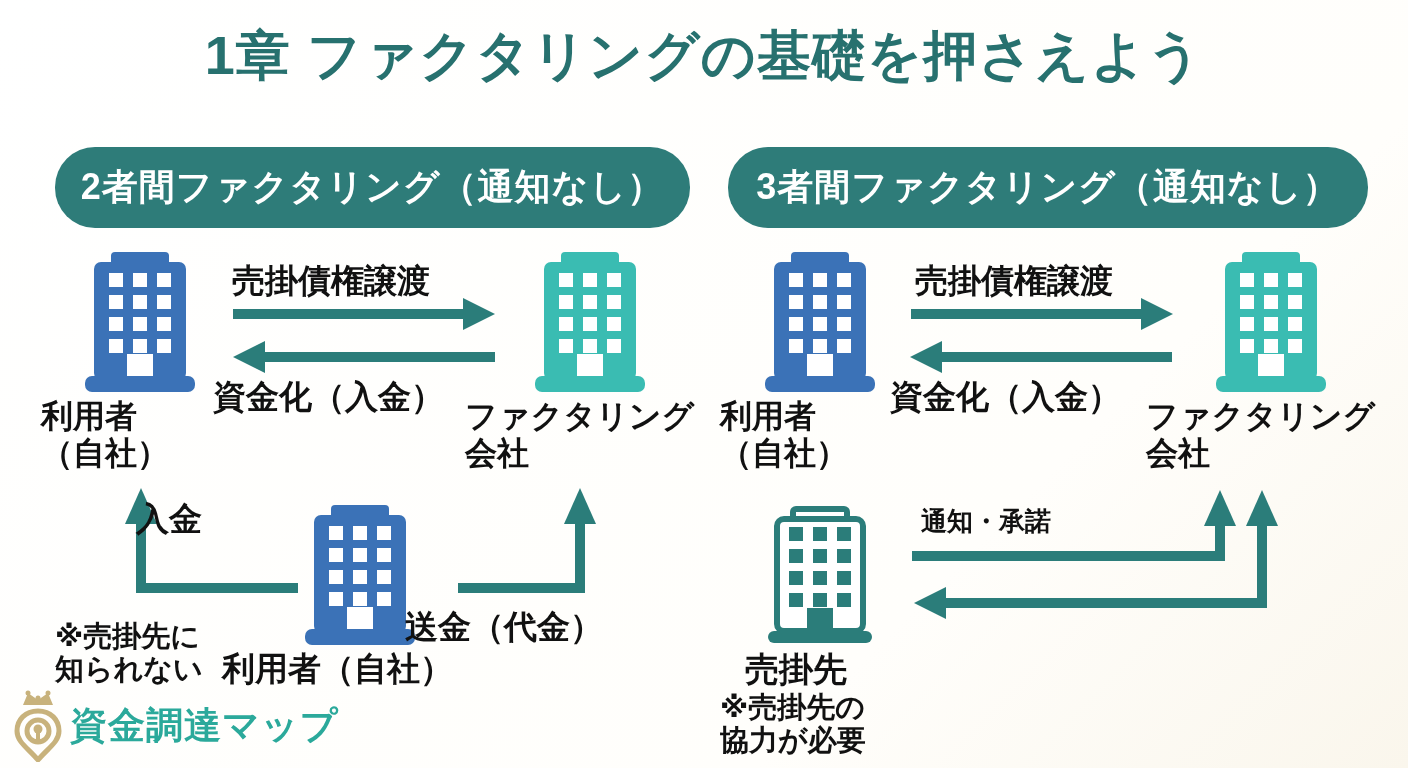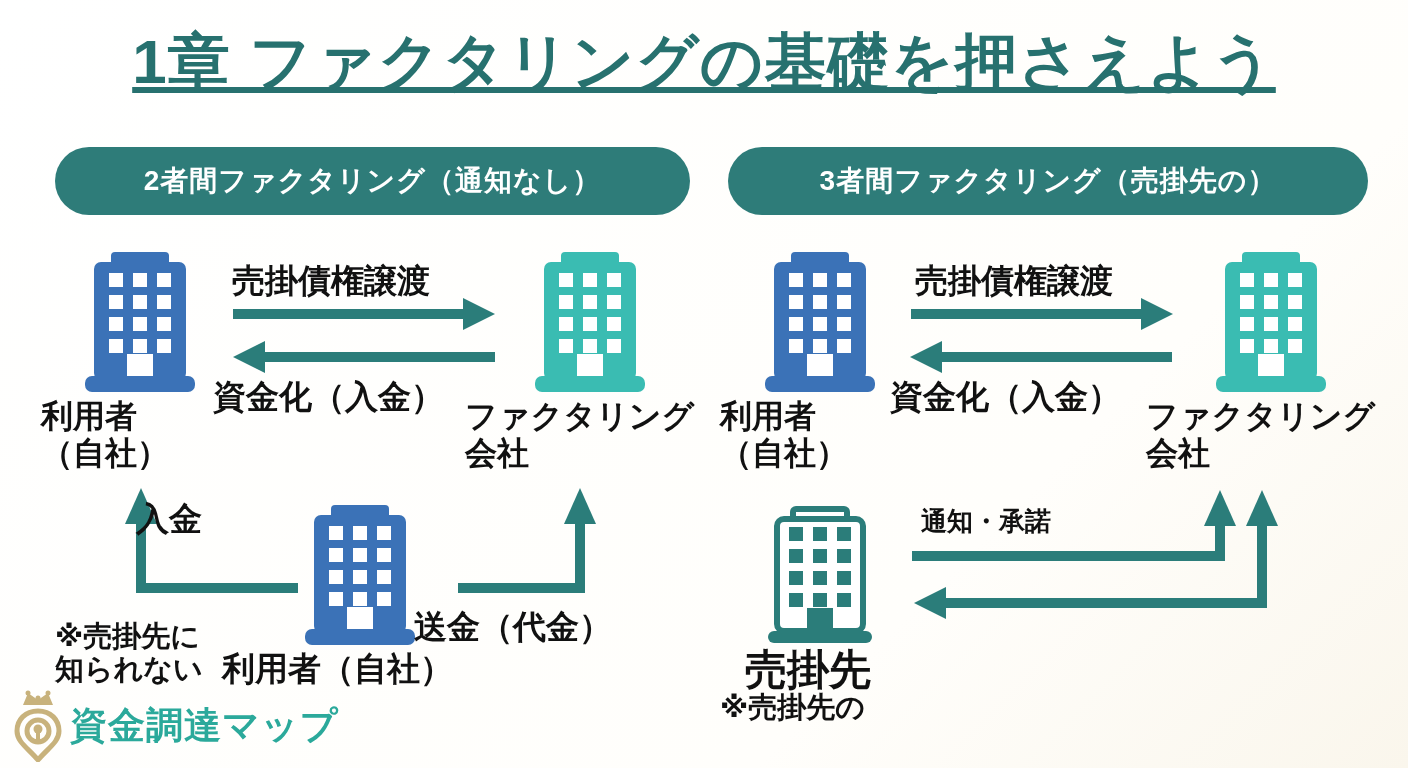--- a/index.html
+++ b/index.html
@@ -4,25 +4,25 @@
 <style>
   html,body{margin:0;padding:0;}
   #stage{
     position:relative;width:1408px;height:768px;overflow:hidden;
     background:linear-gradient(135deg,#ffffff 0%,#fffefb 70%,#faf6ec 100%);
     font-family:"Liberation Sans","DejaVu Sans",sans-serif;
   }
   .abs{position:absolute;}
   #title{
     left:0;top:20px;width:1408px;text-align:center;
-    font-size:62px;font-weight:900;color:#27716f;letter-spacing:1px;text-decoration:underline;
+    font-size:54px;font-weight:900;color:#27716f;letter-spacing:1px;
   }
   .pill{
-    top:147px;height:68px;border-radius:40px;background:#2e7c79;
-    color:#ffffff;font-size:28px;font-weight:800;
+    top:147px;height:81px;border-radius:40px;background:#2e7c79;
+    color:#ffffff;font-size:36px;font-weight:800;
     display:flex;align-items:center;justify-content:center;letter-spacing:1px;
   }
   #pill-left{left:55px;width:635px;}
   #pill-right{left:728px;width:640px;}
   .bld{position:absolute;width:110px;height:140px;}
   .lbl{
     position:absolute;color:#111111;font-weight:700;text-align:left;
     font-size:32px;line-height:37px;white-space:nowrap;
   }
   .lbl .ln{display:block;}
@@ -67,21 +67,21 @@
         <rect x="28" y="3" width="54" height="16" rx="3" fill="#ffffff" stroke="#2b7d7a" stroke-width="6"></rect>
         <rect x="12" y="13" width="86" height="112" rx="7" fill="#ffffff" stroke="#2b7d7a" stroke-width="6"></rect>
         <rect x="3" y="125" width="104" height="12" rx="6" fill="#2b7d7a"></rect>
       </symbol>
     </defs>
   </svg>
 
   <div id="title" class="abs">1章 ファクタリングの基礎を押さえよう</div>
 
   <div id="pill-left" class="abs pill">2者間ファクタリング（通知なし）</div>
-  <div id="pill-right" class="abs pill">3者間ファクタリング（売掛先の）</div>
+  <div id="pill-right" class="abs pill">3者間ファクタリング（通知なし）</div>
 
   <svg class="bld" style="left:85px;top:252px" viewBox="0 0 110 140">
     <use href="#bframe" fill="#3b72b7"></use>
       <use href="#bwin" fill="#ffffff"></use>
   </svg>
   <div class="lbl" style="left:41px;top:398px;width:200px">
     <span class="ln">利用者</span>
     <span class="ln">（自社）</span>
   </div>
 
@@ -121,21 +121,21 @@
   <svg class="bld" style="left:305px;top:505px" viewBox="0 0 110 140">
     <use href="#bframe" fill="#3b72b7"></use>
       <use href="#bwin" fill="#ffffff"></use>
   </svg>
   <div class="lbl" style="left:222px;top:650px;width:250px;font-size:33px">利用者（自社）</div>
 
   <svg class="arr" style="left:455px;top:482px" width="145" height="112">
     <path d="M3 106 H125 V38"></path>
       <polygon points="109,42 125,6 141,42"></polygon>
   </svg>
-  <div class="lbl arrow-label" style="left:414px;top:608px;width:250px">送金（代金）</div>
+  <div class="lbl arrow-label" style="left:405px;top:608px;width:250px">送金（代金）</div>
 
   <svg class="bld" style="left:765px;top:252px" viewBox="0 0 110 140">
     <use href="#bframe" fill="#3b72b7"></use>
       <use href="#bwin" fill="#ffffff"></use>
   </svg>
   <div class="lbl" style="left:720px;top:398px;width:200px">
     <span class="ln">利用者</span>
     <span class="ln">（自社）</span>
   </div>
 
@@ -157,23 +157,24 @@
   <svg class="arr" style="left:908px;top:338px" width="266" height="38">
     <polygon points="34,3 2,19 34,35"></polygon>
       <path d="M32 19 H264"></path>
   </svg>
   <div class="lbl arrow-label" style="left:890px;top:378px;width:300px">資金化（入金）</div>
 
   <svg class="bld" style="left:765px;top:506px" viewBox="0 0 110 140">
     <use href="#bframe-o"></use>
       <use href="#bwin" fill="#2b7d7a"></use>
   </svg>
-  <div class="lbl" style="left:745px;top:651px;width:150px;font-size:42px">売掛先</div>
+  <div class="lbl" style="left:745px;top:651px;width:150px;font-size:34px">売掛先</div>
   <div class="lbl note" style="left:720px;top:691px;width:200px">
     <span class="ln">※売掛先の</span>
+    <span class="ln">協力が必要</span>
   </div>
 
   <div class="lbl arrow-label" style="left:921px;top:503px;width:250px;font-size:26px">通知・承諾</div>
   <svg class="arr" style="left:908px;top:484px" width="332" height="82">
     <path d="M4 72 H312 V38"></path>
       <polygon points="296,42 312,6 328,42"></polygon>
   </svg>
 
   <svg class="arr" style="left:908px;top:484px" width="372" height="140">
     <polygon points="38,103 6,119 38,135"></polygon>

